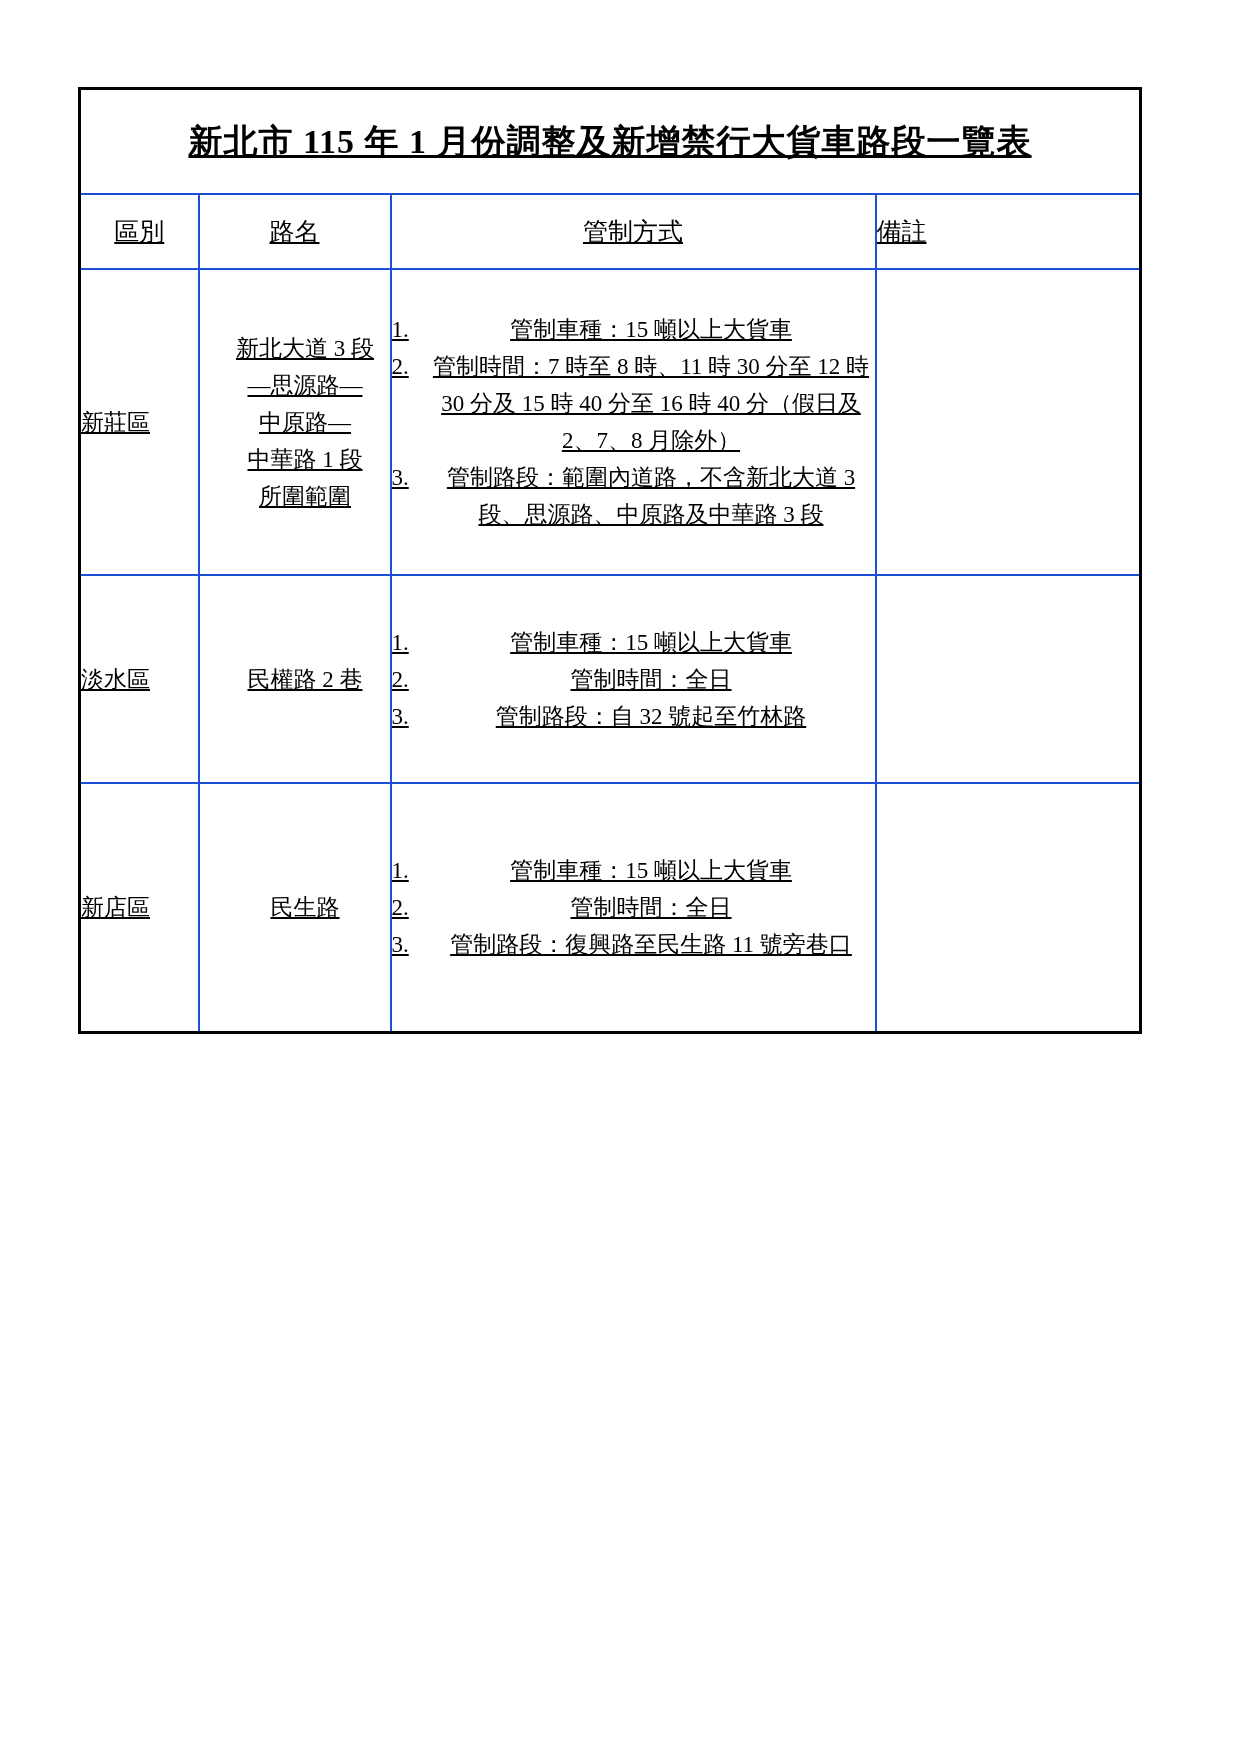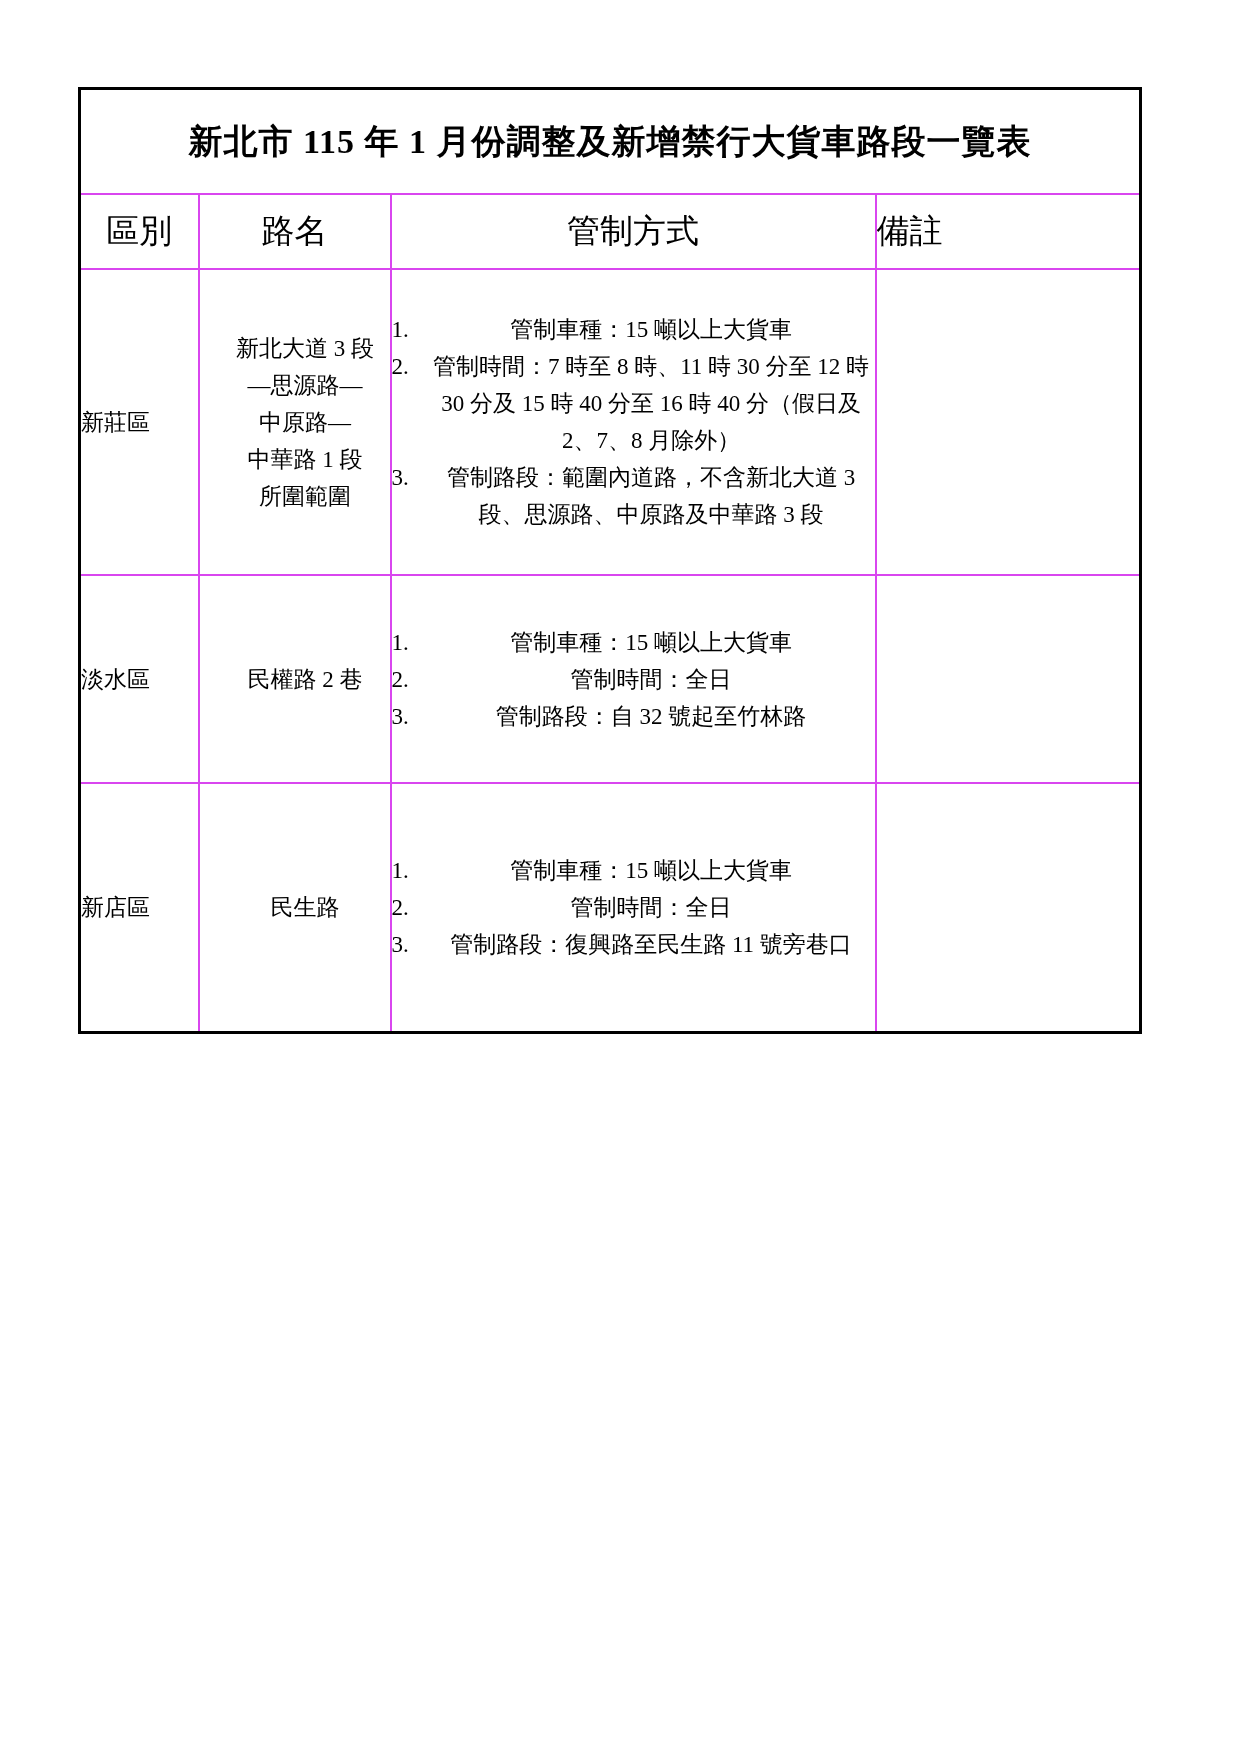--- a/index.html
+++ b/index.html
@@ -18,40 +18,41 @@
   table.doc {
     position: absolute;
     left: 78px;
     top: 87px;
     width: 1061px;
     border-collapse: collapse;
     table-layout: fixed;
     border: 3px solid #000;
   }
   table.doc td {
-    border: 2px solid #d946ef;
+    border: 2px solid #1d4ed8;
     vertical-align: middle;
     padding: 0;
     overflow: hidden;
+    text-decoration: underline;
   }
   col.c-district { width: 119px; }
   col.c-road     { width: 192px; }
   col.c-control  { width: 485px; }
   col.c-remark   { width: 265px; }
 
   td.title-cell {
     height: 103px;
     text-align: center;
     font-weight: bold;
     font-size: 34px;
     letter-spacing: 1px;
   }
   tr.header-row td {
     height: 73px;
-    font-size: 33px;
+    font-size: 25px;
   }
   td.th-center { text-align: center; }
   td.th-left   { text-align: left; padding-left: 8px; }
 
   tr.data-row td {
     font-size: 23px;
     line-height: 37px;
   }
   tr.row-1 td { height: 304px; }
   tr.row-2 td { height: 206px; }

